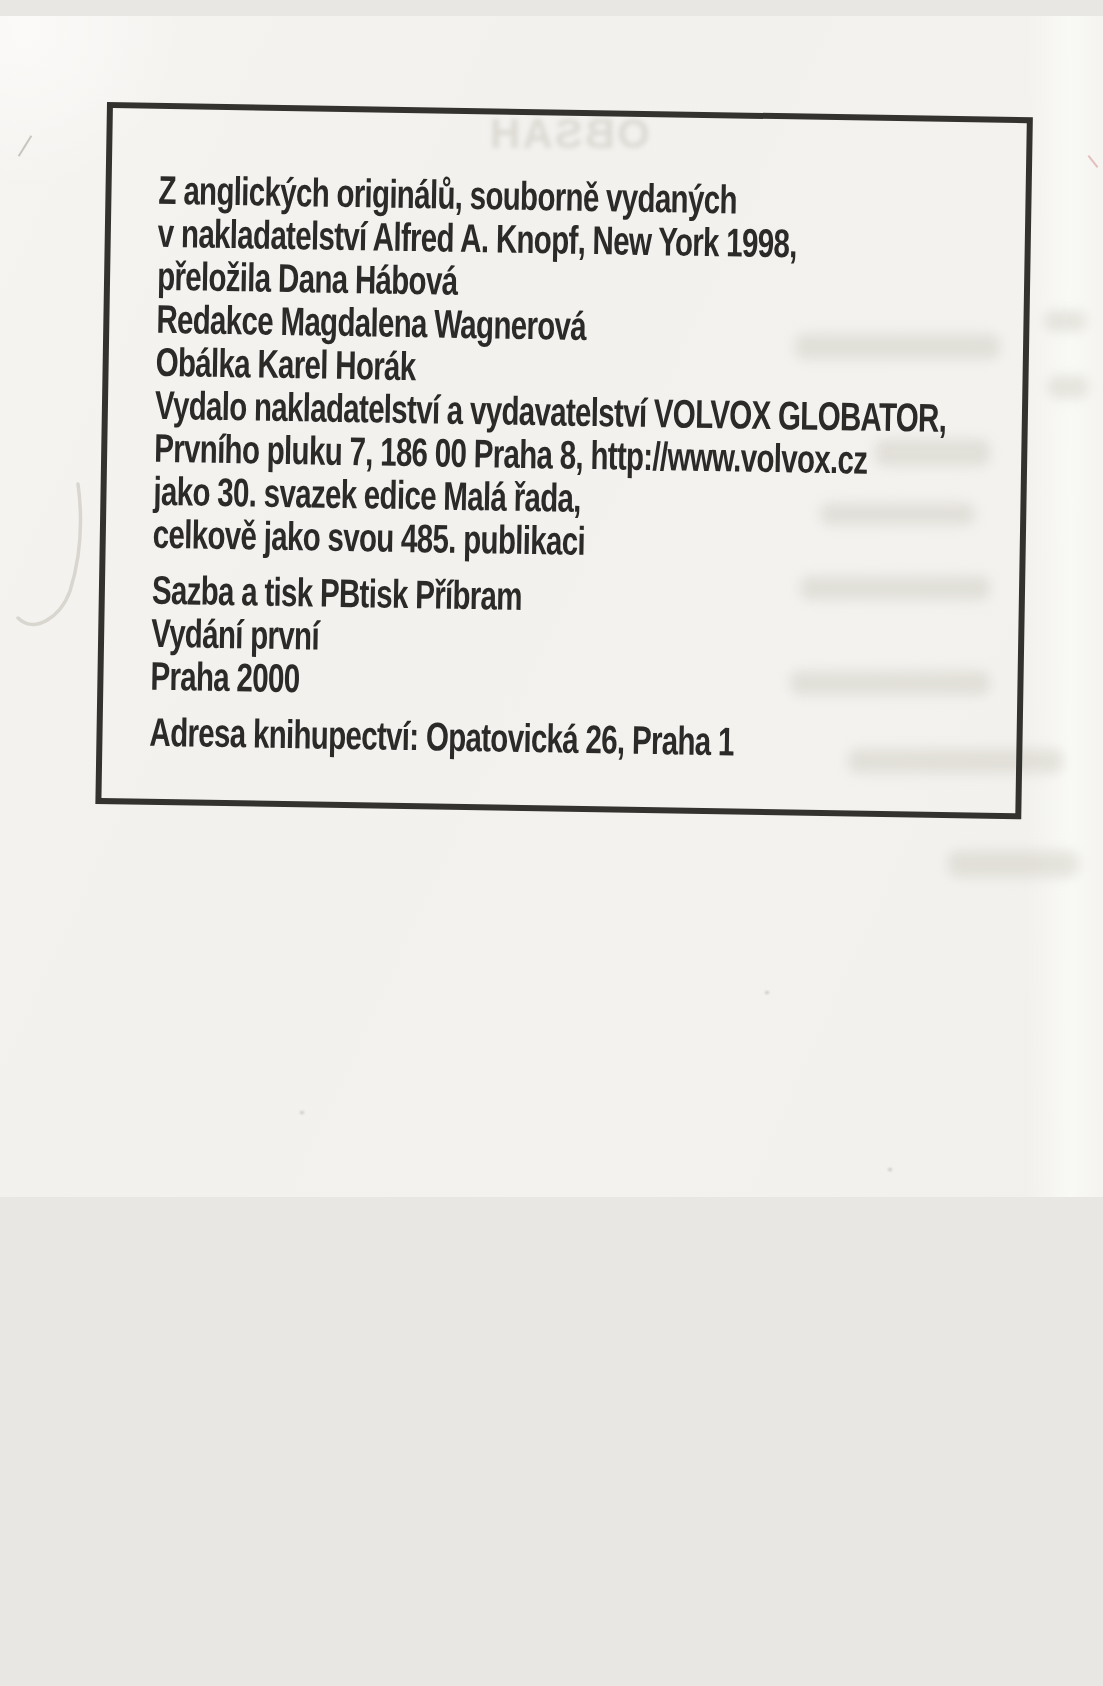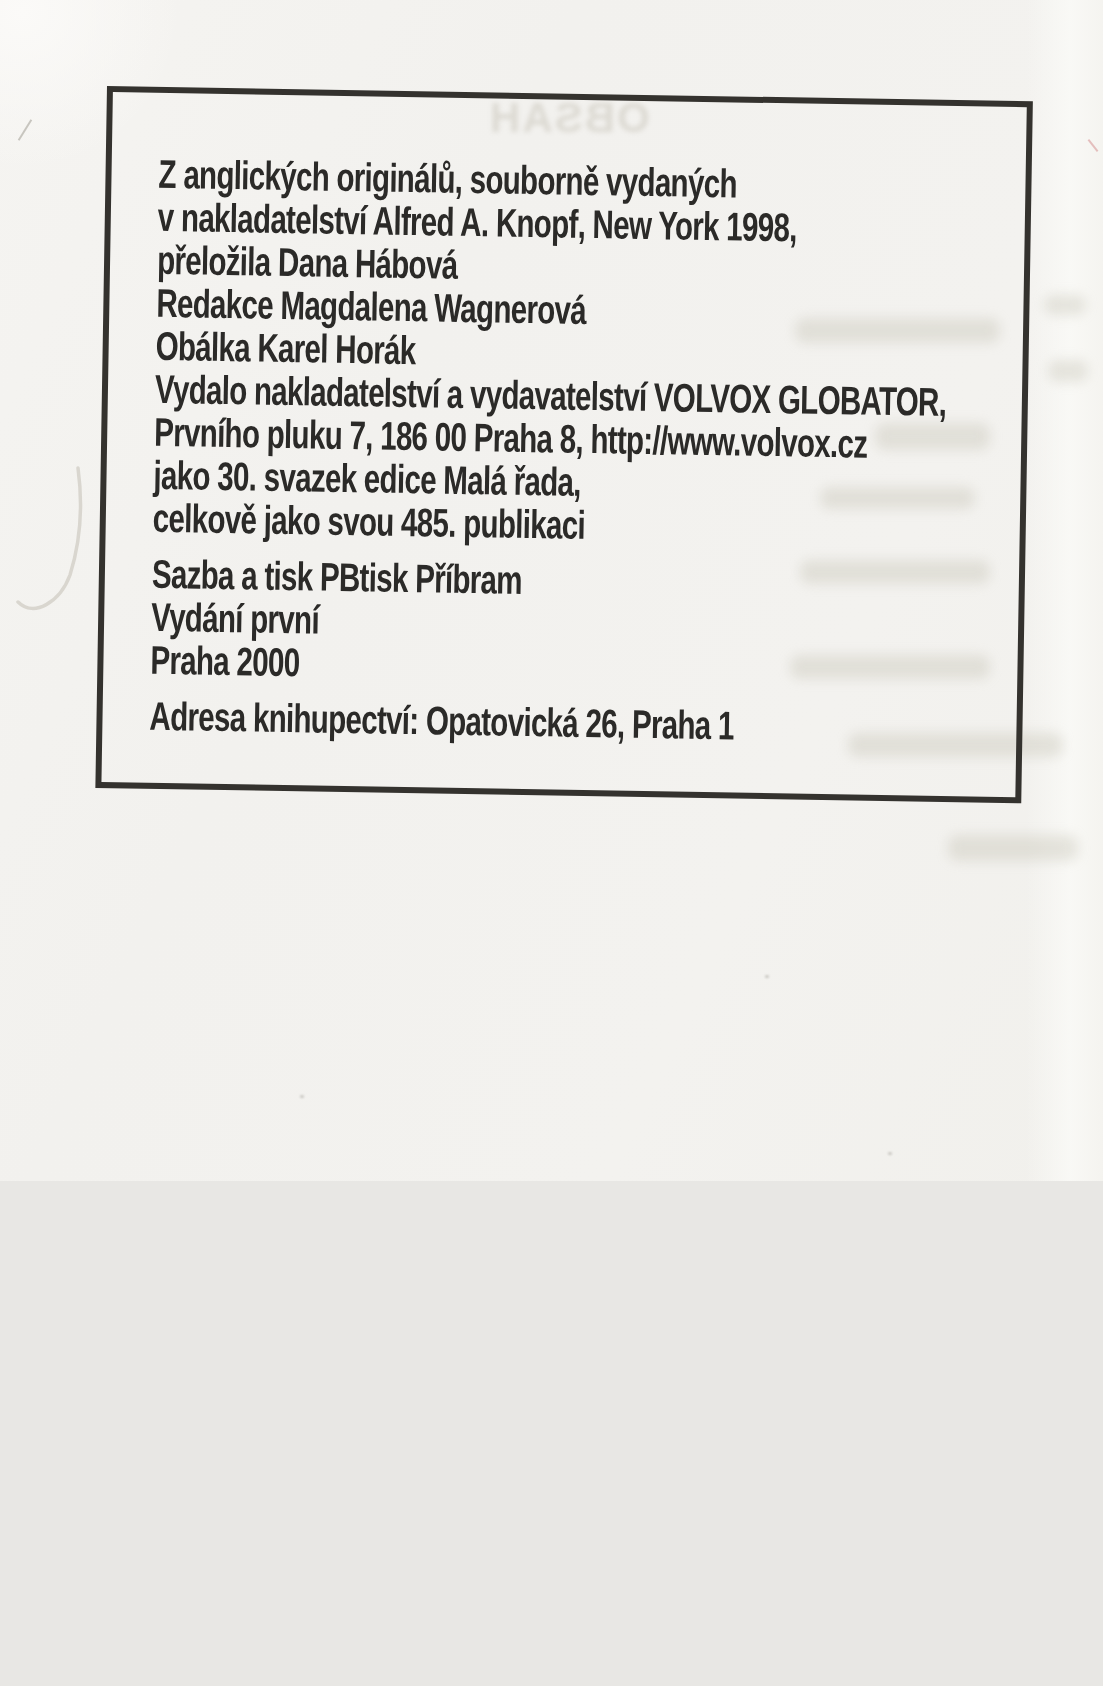--- a/index.html
+++ b/index.html
@@ -5,21 +5,21 @@
   html, body {
     margin: 0;
     padding: 0;
     background: #e8e7e4;
     font-family: "Liberation Sans", "DejaVu Sans", sans-serif;
   }
   .page {
     position: relative;
     width: 1103px;
     height: 1181px;
-    margin: 0 auto;
+    margin: 16px auto;
     overflow: hidden;
     background:
       radial-gradient(circle at 2% 1%, #fbfaf8 0%, rgba(251,250,248,0) 10%),
       linear-gradient(to right, rgba(255,255,255,0) 93%, rgba(250,250,247,0.85) 97%, rgba(245,244,240,0.9) 100%),
       linear-gradient(115deg, #f5f4f1 0%, #f2f1ee 35%, #f3f2ef 70%, #f1f0ec 100%);
     text-decoration: underline;
   }
 
   
   .ghost-title {

